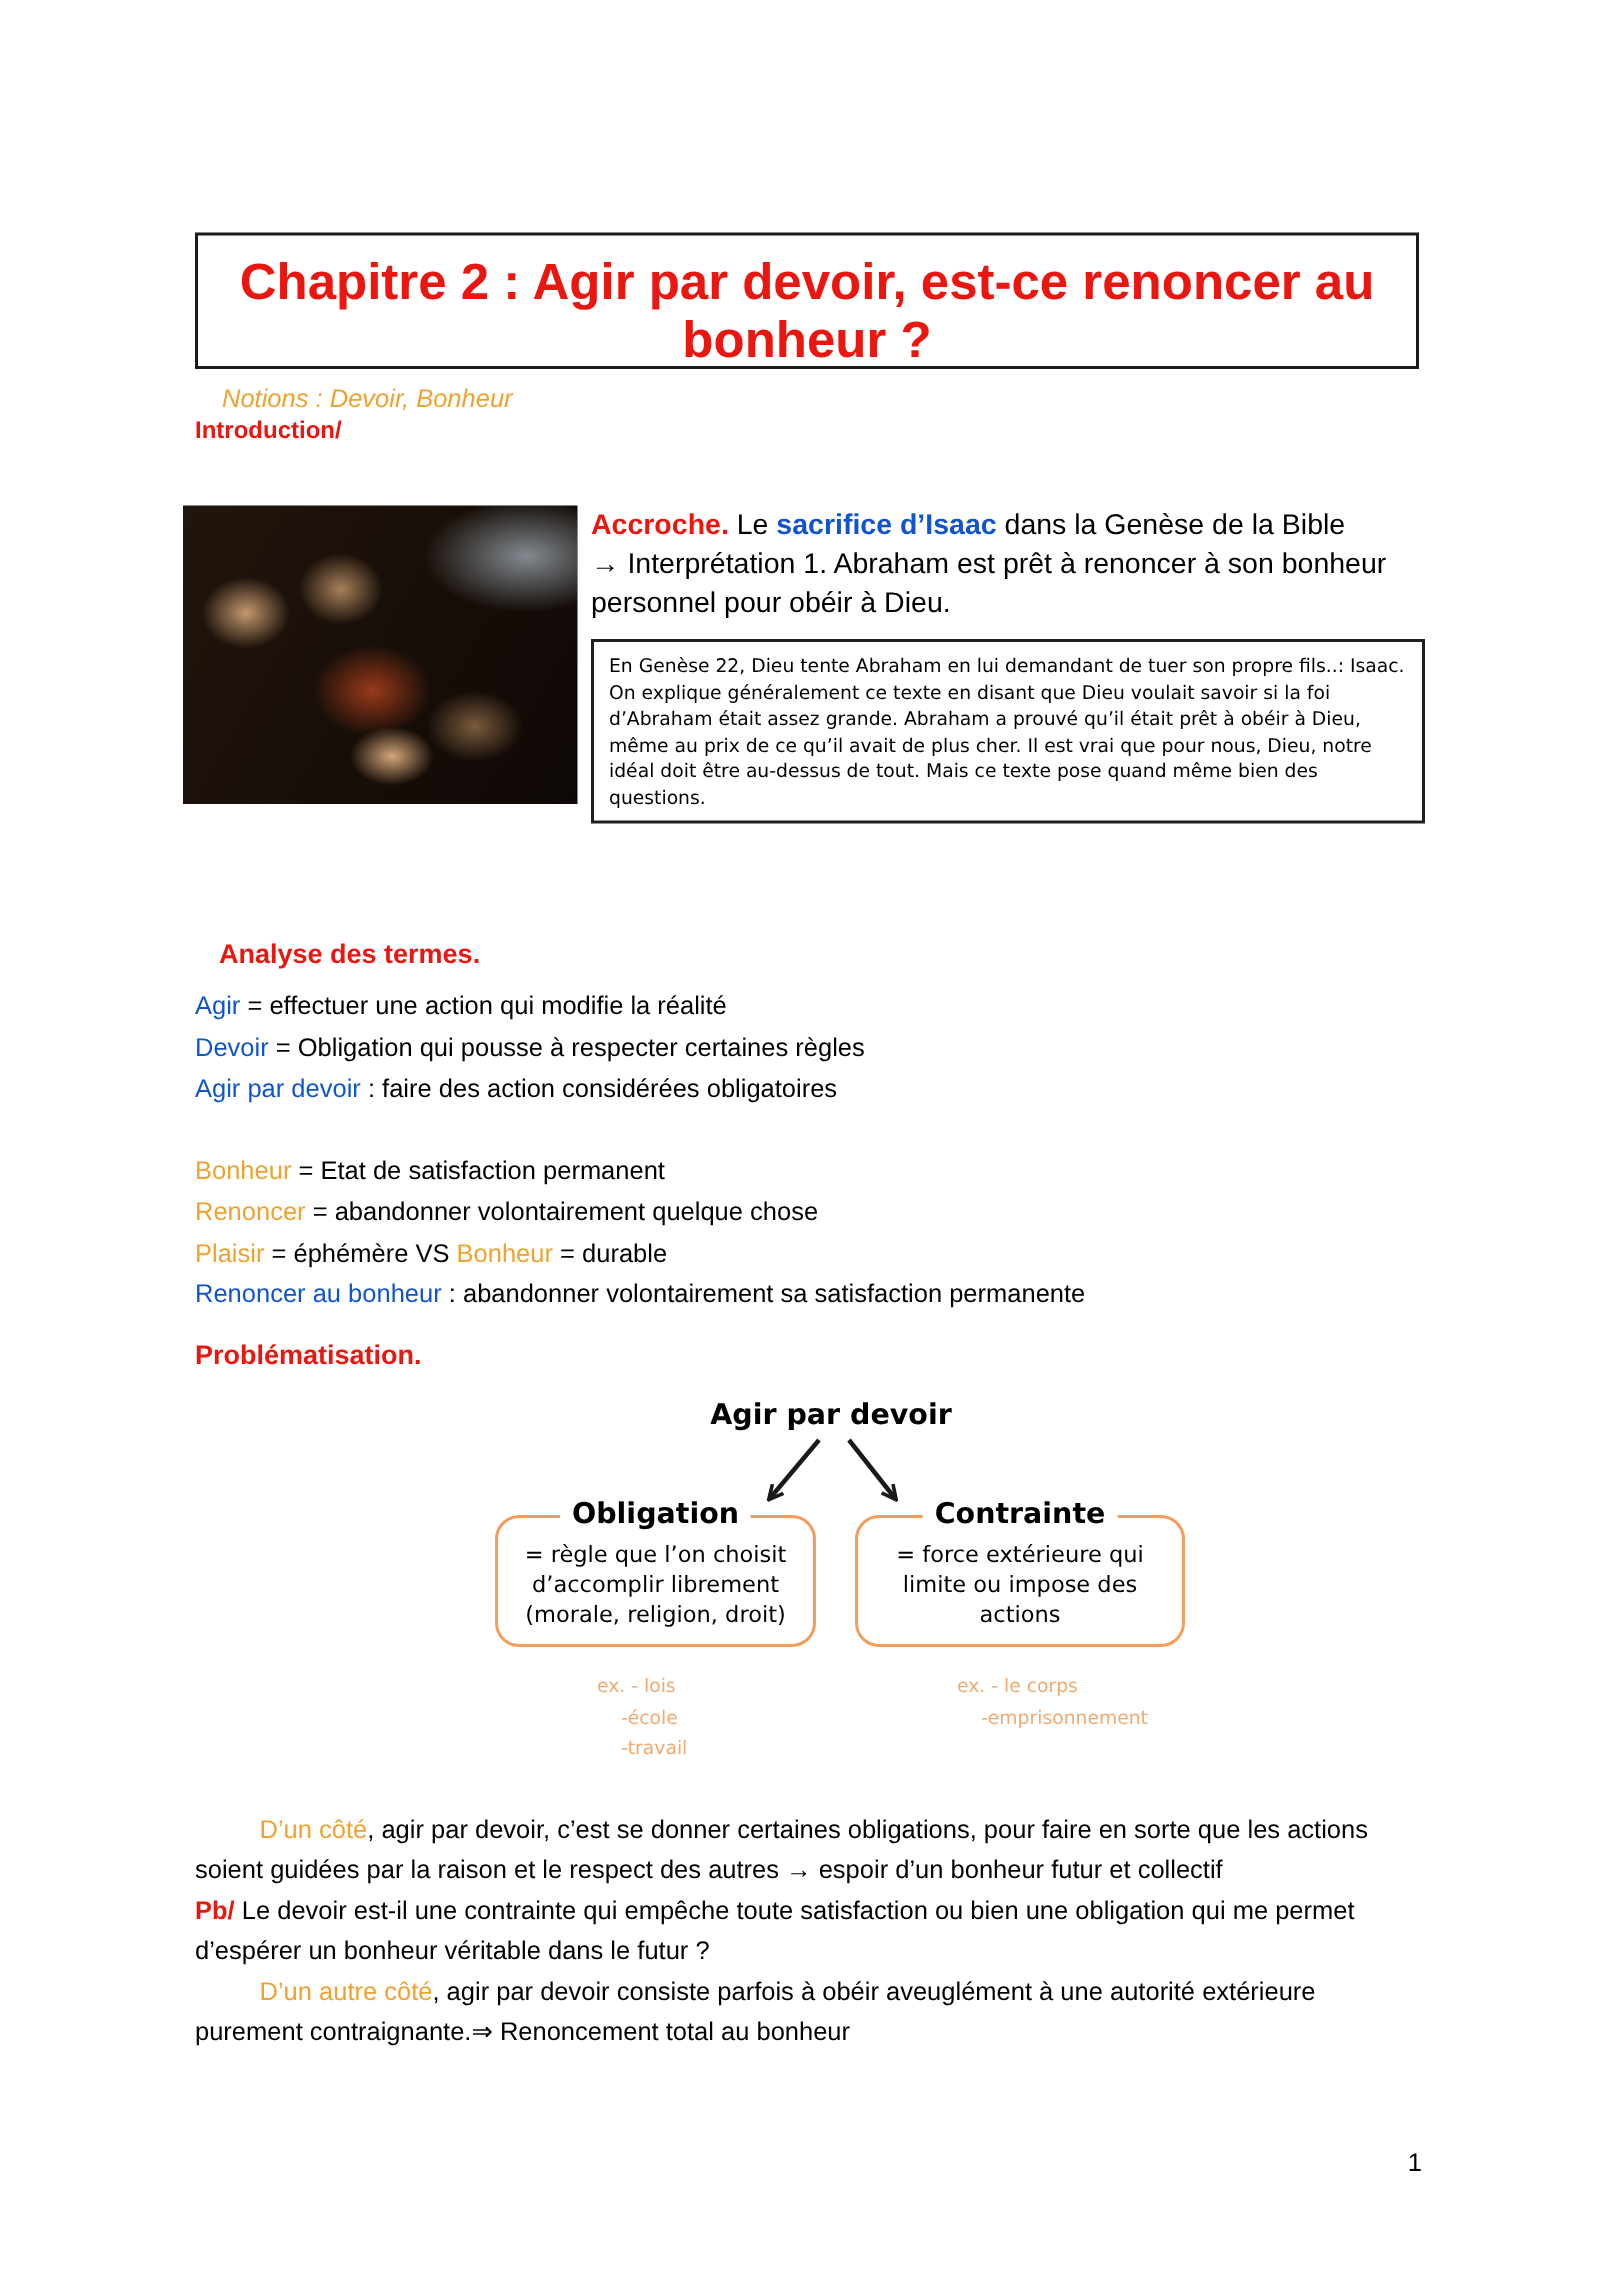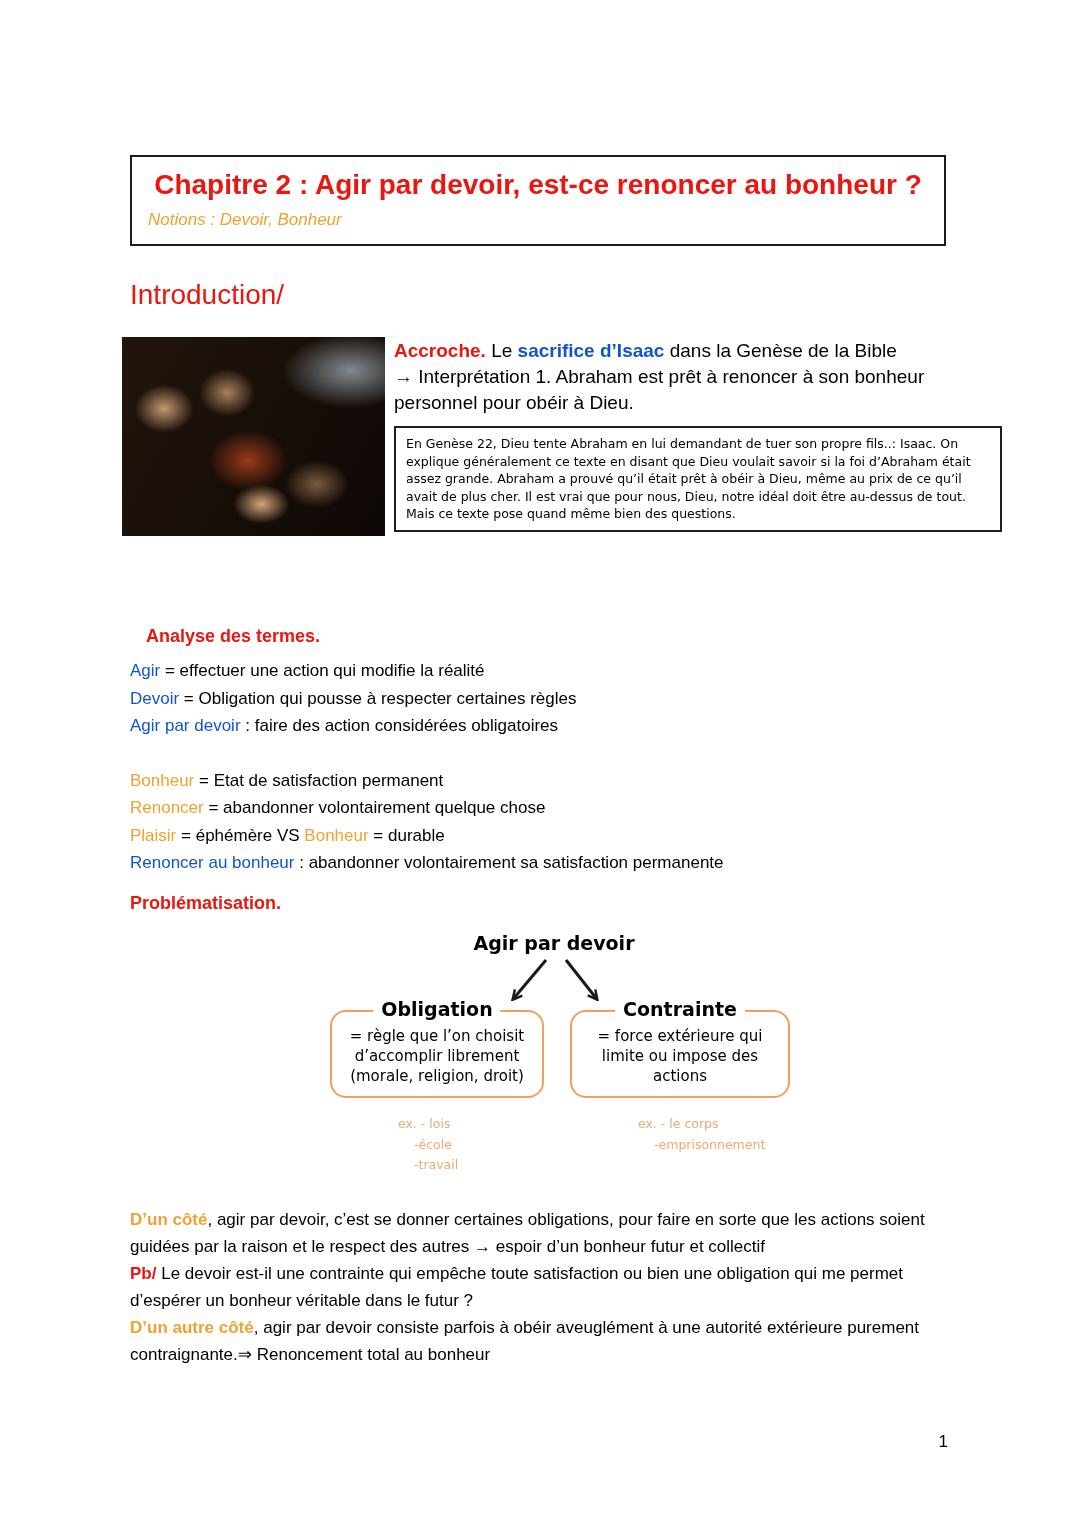--- a/index.html
+++ b/index.html
@@ -6,47 +6,47 @@
   .page {
     position:relative; width:1080px; height:1527px; background:#ffffff;
     font-family:"Liberation Sans", sans-serif; color:#000; overflow:hidden;
   }
   
   .chapter-box {
     position:absolute; left:130px; top:155px; width:816px; height:91px;
     border:2px solid #1b1b1b; box-sizing:border-box; background:#fff;
   }
   .chapter-title {
-    margin-top:12px; text-align:center; font-size:28px; font-weight:bold; color:var(--red);
+    margin-top:12px; text-align:center; font-size:34px; font-weight:bold; color:var(--red);
   }
   .notions {
     margin:9px 0 0 16px; font-size:17px; font-style:italic; color:var(--orange);
   }
   
   .intro-heading {
     position:absolute; left:130px; top:279px; margin:0;
-    font-size:28px; font-weight:normal; color:var(--red);
+    font-size:16px; font-weight:bold; color:var(--red);
   }
   .painting {
     position:absolute; left:122px; top:337px; width:263px; height:199px;
     background:
       radial-gradient(ellipse 42px 34px at 16% 36%, rgba(205,160,115,0.95) 0%, rgba(205,160,115,0) 70%),
       radial-gradient(ellipse 40px 34px at 40% 28%, rgba(175,135,95,0.95) 0%, rgba(175,135,95,0) 70%),
       radial-gradient(ellipse 55px 42px at 48% 62%, rgba(168,62,28,0.9) 0%, rgba(168,62,28,0) 72%),
       radial-gradient(ellipse 40px 28px at 53% 84%, rgba(222,175,128,0.95) 0%, rgba(222,175,128,0) 70%),
       radial-gradient(ellipse 46px 34px at 74% 74%, rgba(140,105,70,0.85) 0%, rgba(140,105,70,0) 70%),
       radial-gradient(ellipse 95px 52px at 87% 17%, rgba(150,160,168,0.85) 0%, rgba(150,160,168,0) 72%),
       linear-gradient(120deg, #22150d 0%, #170e08 55%, #0e0806 100%);
   }
   .accroche-col {
     position:absolute; left:394px; top:338px; width:556px;
   }
   .accroche-col p { margin:0; padding-right:12px; font-size:19px; line-height:26px; }
   .genese-note {
-    margin-top:10px; box-sizing:border-box; width:608px;
+    margin-top:10px; box-sizing:border-box; width:556px;
     border:2px solid #1e1e1e; padding:7px 10px;
     font-family:"DejaVu Sans", sans-serif; font-size:12.5px; line-height:17.5px;
   }
   
   .analyse { position:absolute; left:130px; top:626px; width:820px; }
   .section-heading { margin:0 0 10px 16px; font-size:18px; font-weight:bold; color:var(--red); }
   .rich-line { font-size:17px; line-height:27.5px; }
   .terms-group-2 { margin-top:27px; }
   .problematisation-heading { position:absolute; left:130px; top:893px; margin:0; font-size:18px; font-weight:bold; color:var(--red); }
   
@@ -83,21 +83,21 @@
   
   .conclusion { position:absolute; left:130px; top:1206px; width:822px; }
   .conclusion p { margin:0; font-size:17px; line-height:27px; }
   .page-number { position:absolute; left:900px; top:1432px; width:48px; text-align:right; font-size:17px; }
   
   .seg-plain { color:#000; }
   .seg-red-bold { color:var(--red); font-weight:bold; }
   .seg-blue { color:var(--blue); }
   .seg-blue-bold { color:var(--blue); font-weight:bold; }
   .seg-orange { color:var(--orange); }
-  .seg-orange-bold { color:var(--orange); font-weight:bold; }
+  .seg-orange-bold { color:var(--orange); font-weight:normal;margin-left:43px; }
 </style>
 </head>
 <body>
 
 <div class="page">
 
   <div class="chapter-box">
     <div class="chapter-title">Chapitre 2 : Agir par devoir, est-ce renoncer au bonheur ?</div>
     <div class="notions">Notions : Devoir, Bonheur</div>
   </div>

